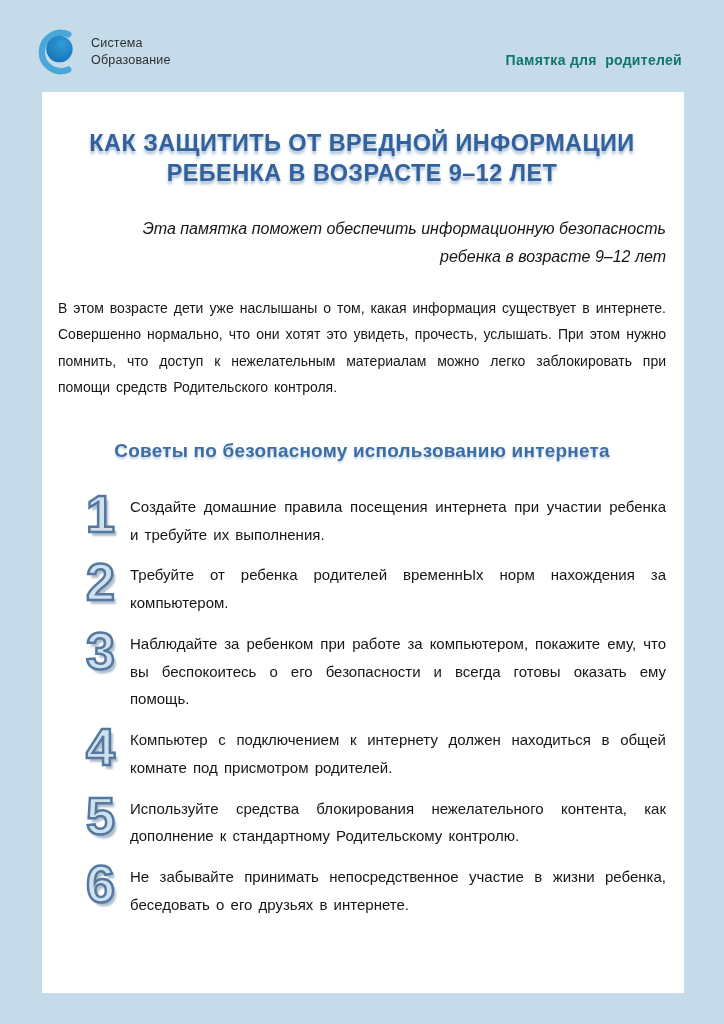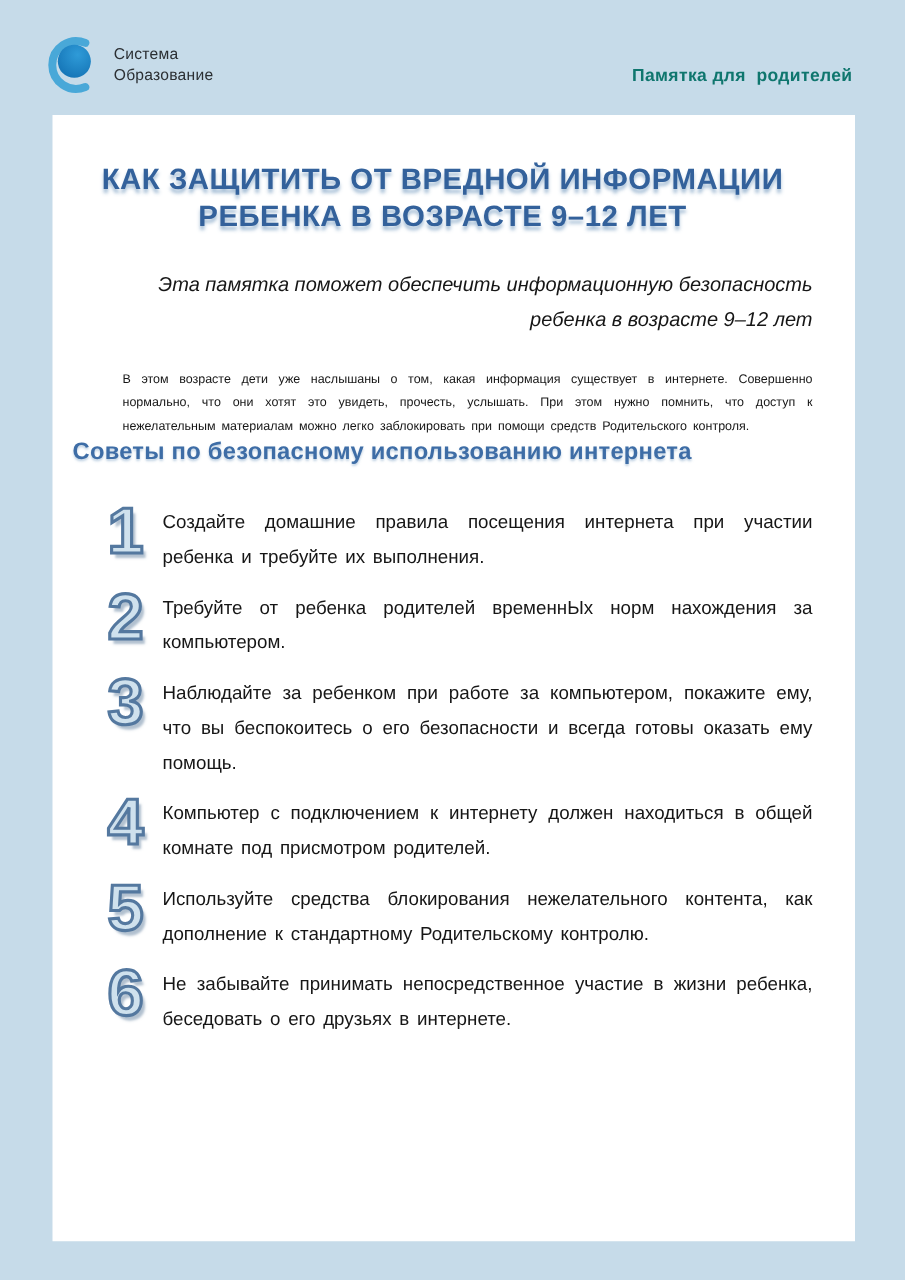--- a/index.html
+++ b/index.html
@@ -34,21 +34,21 @@
     white-space: pre;
     text-align: right;
   }
 
   
   .card {
     position: absolute;
     left: 42px; top: 92px;
     width: 642px; height: 901px;
     background: #ffffff;
-    padding: 0 34px 0 16px;
+    padding: 0 18px 0 16px;
   }
 
   .title {
     margin-top: 36px;
     text-align: center;
     font-size: 23.5px;
     font-weight: bold;
     color: #33619b;
     line-height: 1.28;
     letter-spacing: 0.4px;
@@ -59,30 +59,30 @@
     margin-top: 27px;
     text-align: right;
     font-style: italic;
     font-size: 16px;
     color: #161616;
     line-height: 1.75;
   }
 
   .intro {
     margin-top: 24px;
-    font-size: 10px;
+    font-size: 14px;
     color: #161616;
     line-height: 1.87;
     text-align: justify;
     word-spacing: 2px;
-    margin-left: 40px;
   }
 
   .section-heading {
-    text-align: left;
+    margin-top: 40px;
+    text-align: center;
     font-size: 19px;
     font-weight: bold;
     color: #3e6da6;
     letter-spacing: 0.2px;
     text-shadow: 0 2px 2px rgba(160, 186, 212, 0.7);
   }
 
   .tips { margin-top: 31px; }
 
   .tip {

